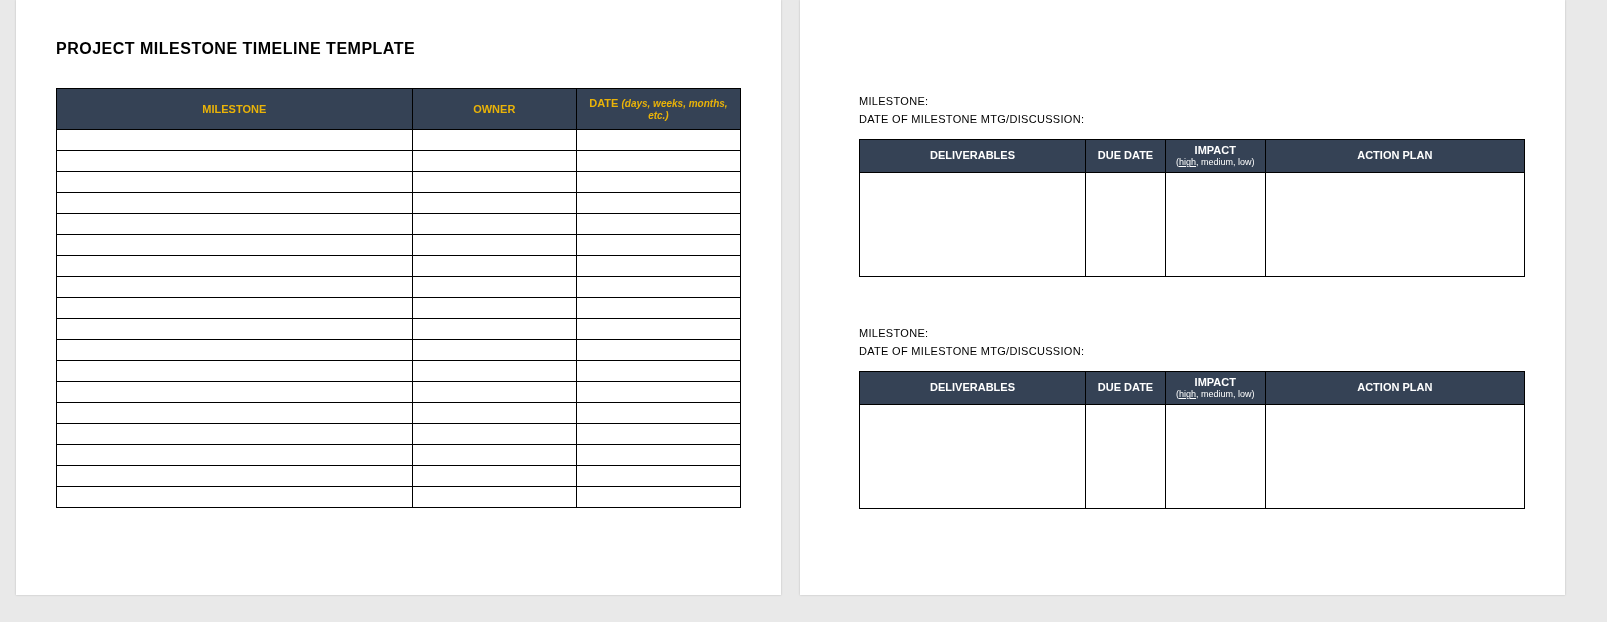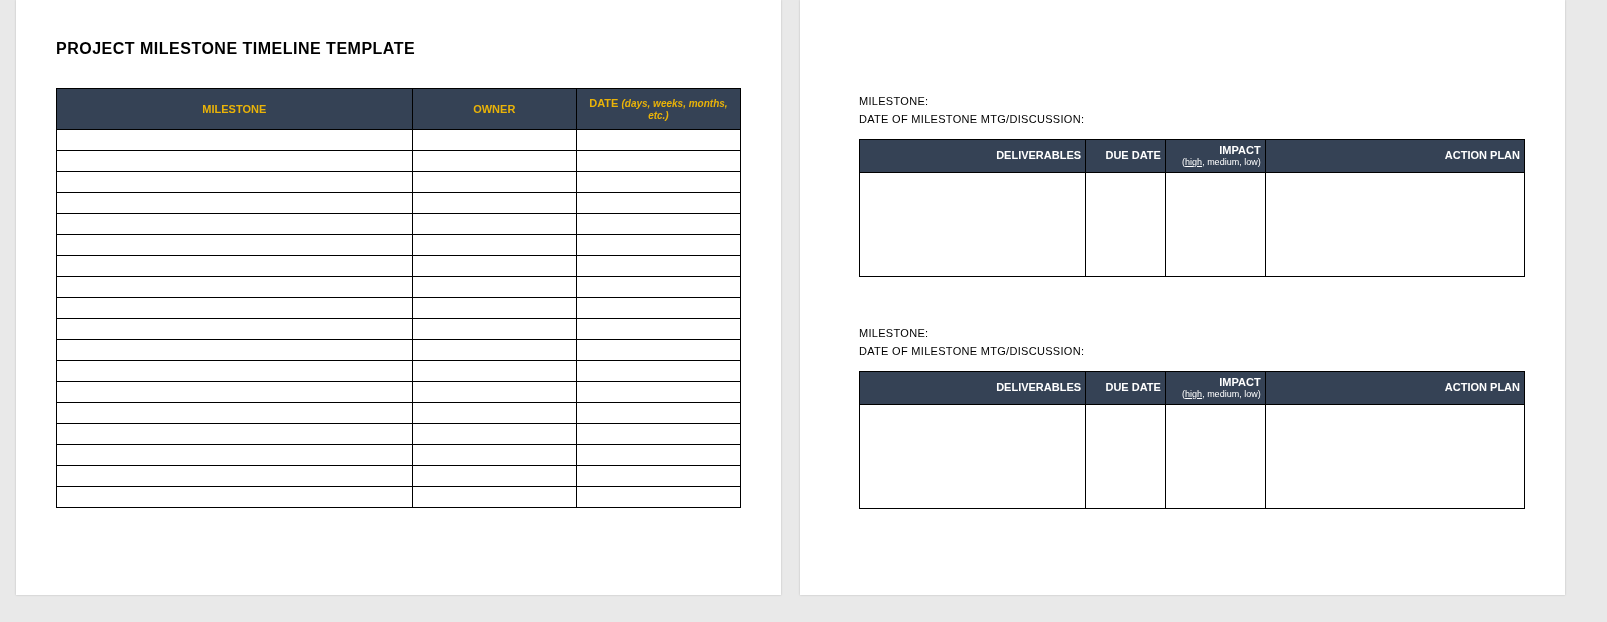--- a/index.html
+++ b/index.html
@@ -91,21 +91,21 @@
     table-layout: fixed;
     margin-top: 14px;
   }
   table.detail thead tr {
     background: #354255;
     color: #ffffff;
   }
   table.detail thead th {
     font-size: 11px;
     font-weight: bold;
-    text-align: right;
+    text-align: center;
     padding: 4px 4px;
     border: 1px solid #000;
     vertical-align: middle;
     line-height: 1.2;
   }
   table.detail thead th .sub {
     display: block;
     font-weight: normal;
     font-size: 9px;
   }

